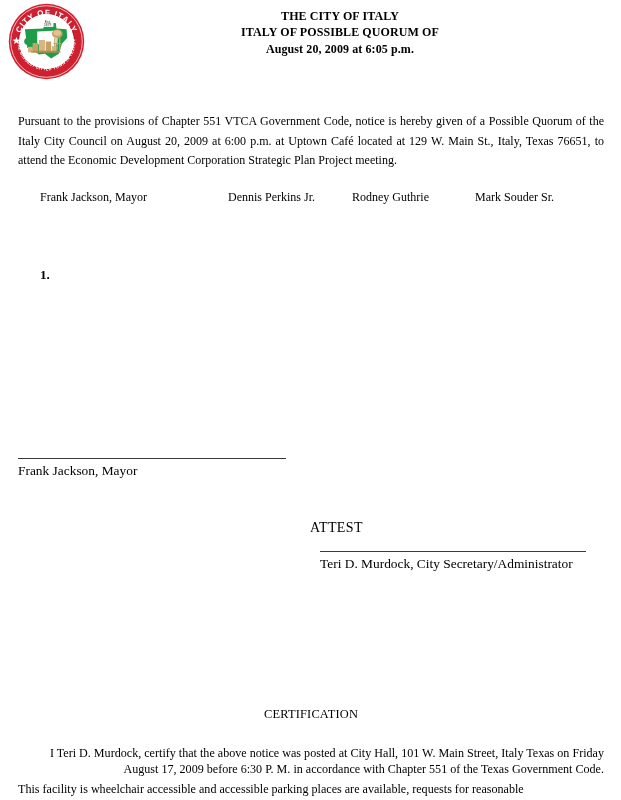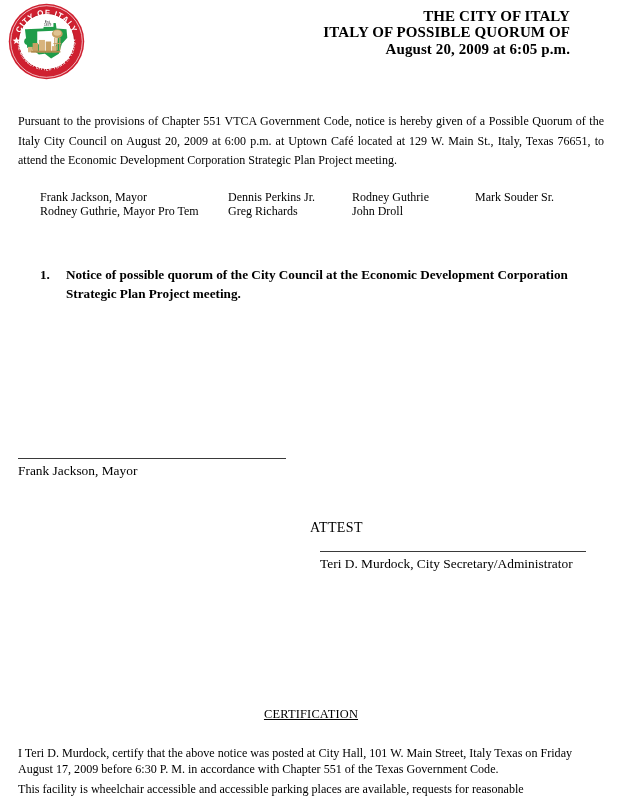--- a/index.html
+++ b/index.html
@@ -25,23 +25,23 @@
     height: 77px;
   }
   #city-seal svg { display: block; }
 
   
   #doc-header {
     position: absolute;
     left: 110px;
     top: 8px;
     width: 460px;
-    text-align: right;
+    text-align: center;
     font-weight: bold;
-    font-size: 15px;
+    font-size: 12px;
     line-height: 16.4px;
     letter-spacing: 0.1px;
   }
   #doc-header .hline { display: block; white-space: nowrap; }
 
   
   #notice-paragraph {
     position: absolute;
     left: 18px;
     top: 100px;
@@ -139,32 +139,31 @@
   #certification-heading {
     position: absolute;
     left: 18px;
     top: 707px;
     width: 586px;
     text-align: center;
     font-size: 12.4px;
     line-height: 15px;
   }
   #certification-heading .underlined {
-    text-decoration: underline;
     letter-spacing: 0.2px;
   }
 
   #certification-paragraph {
     position: absolute;
     left: 18px;
     top: 733px;
     width: 586px;
     font-size: 12.1px;
     line-height: 16.2px;
-    text-align: left;
+    text-align: right;
   }
 
   #accessibility-paragraph {
     position: absolute;
     left: 18px;
     top: 769px;
     width: 586px;
     font-size: 12.1px;
     line-height: 16.2px;
     text-align: left;
@@ -225,29 +224,25 @@
   <span class="hline">ITALY OF POSSIBLE QUORUM OF</span>
   <span class="hline">August 20, 2009 at 6:05 p.m.</span>
 </div>
 
 <p id="notice-paragraph">Pursuant to the provisions of Chapter 551 VTCA Government Code, notice is hereby given of a Possible Quorum of the Italy City Council on August 20, 2009 at 6:00 p.m. at Uptown Café located at 129 W. Main St., Italy, Texas 76651, to attend the Economic Development Corporation Strategic Plan Project meeting.</p>
 
 <div id="council-names">
   <span class="names-row">
     <span class="col c1">Frank Jackson, Mayor</span><span class="col c2">Dennis Perkins Jr.</span><span class="col c3">Rodney Guthrie</span><span class="col c4">Mark Souder Sr.</span>
   </span>
-  <span class="names-row">
-    <span class="col c1">Rodney Guthrie, Mayor Pro Tem</span><span class="col c2">Greg Richards</span><span class="col c3">John Droll</span><span class="col c4"></span>
-  </span>
 </div>
 
 <div id="agenda-list">
   <span class="item">
     <span class="num">1.</span>
-    <span class="txt">Notice of possible quorum of the City Council at the Economic Development Corporation Strategic Plan Project meeting.</span>
   </span>
 </div>
 
 <div id="mayor-signature">
   <div class="sig-rule"></div>
   <span class="sig-label">Frank Jackson, Mayor</span>
 </div>
 
 <div id="attest-label">ATTEST</div>
 

